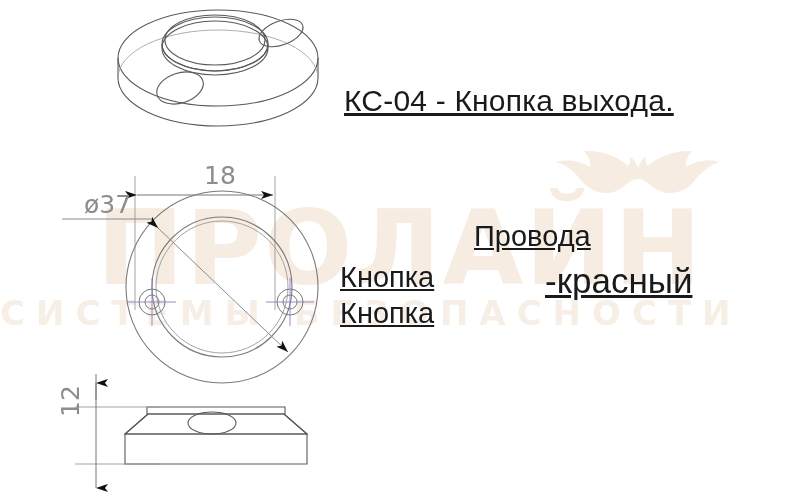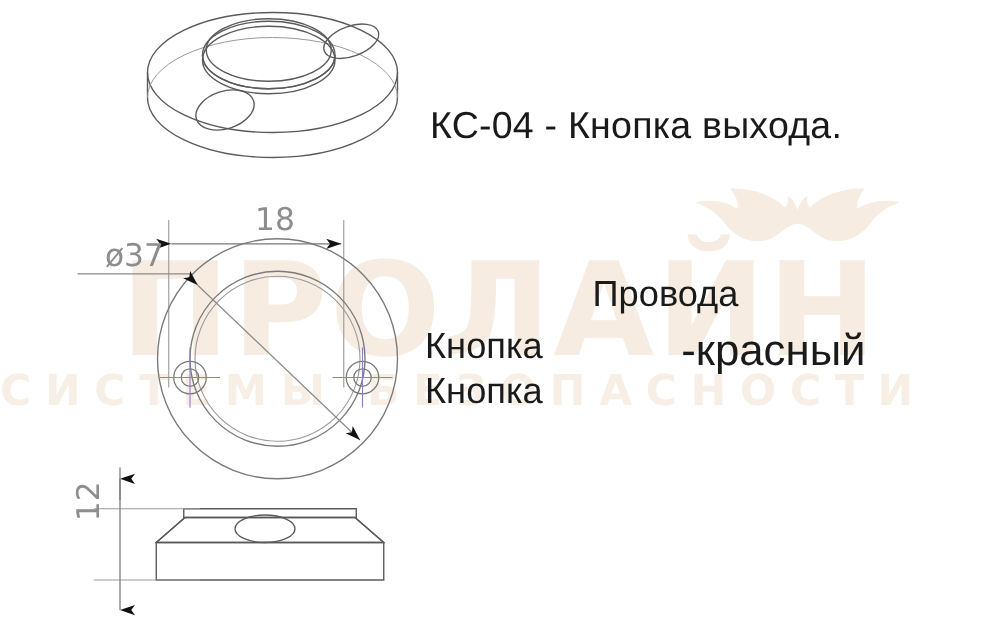--- a/index.html
+++ b/index.html
@@ -41,20 +41,21 @@
   
   .dwg{position:absolute;left:0;top:0;width:800px;height:500px;}
 
   
   .lbl{
     position:absolute;
     font-family:"Liberation Sans", sans-serif;
     color:#1a1a1a;
     white-space:nowrap;
     line-height:1;
+    text-decoration:underline;
   }
   .title{left:344px;top:86px;font-size:30px;letter-spacing:.2px;}
   .wires-hd{left:474px;top:222px;font-size:29px;}
   .r1-a{left:340px;top:263px;font-size:29px;}
   .r1-b{left:545px;top:263px;font-size:35px;}
   .r2-a{left:340px;top:299px;font-size:29px;}
   .r2-b{left:559px;top:299px;font-size:29px;}
 
   
   .dim{

